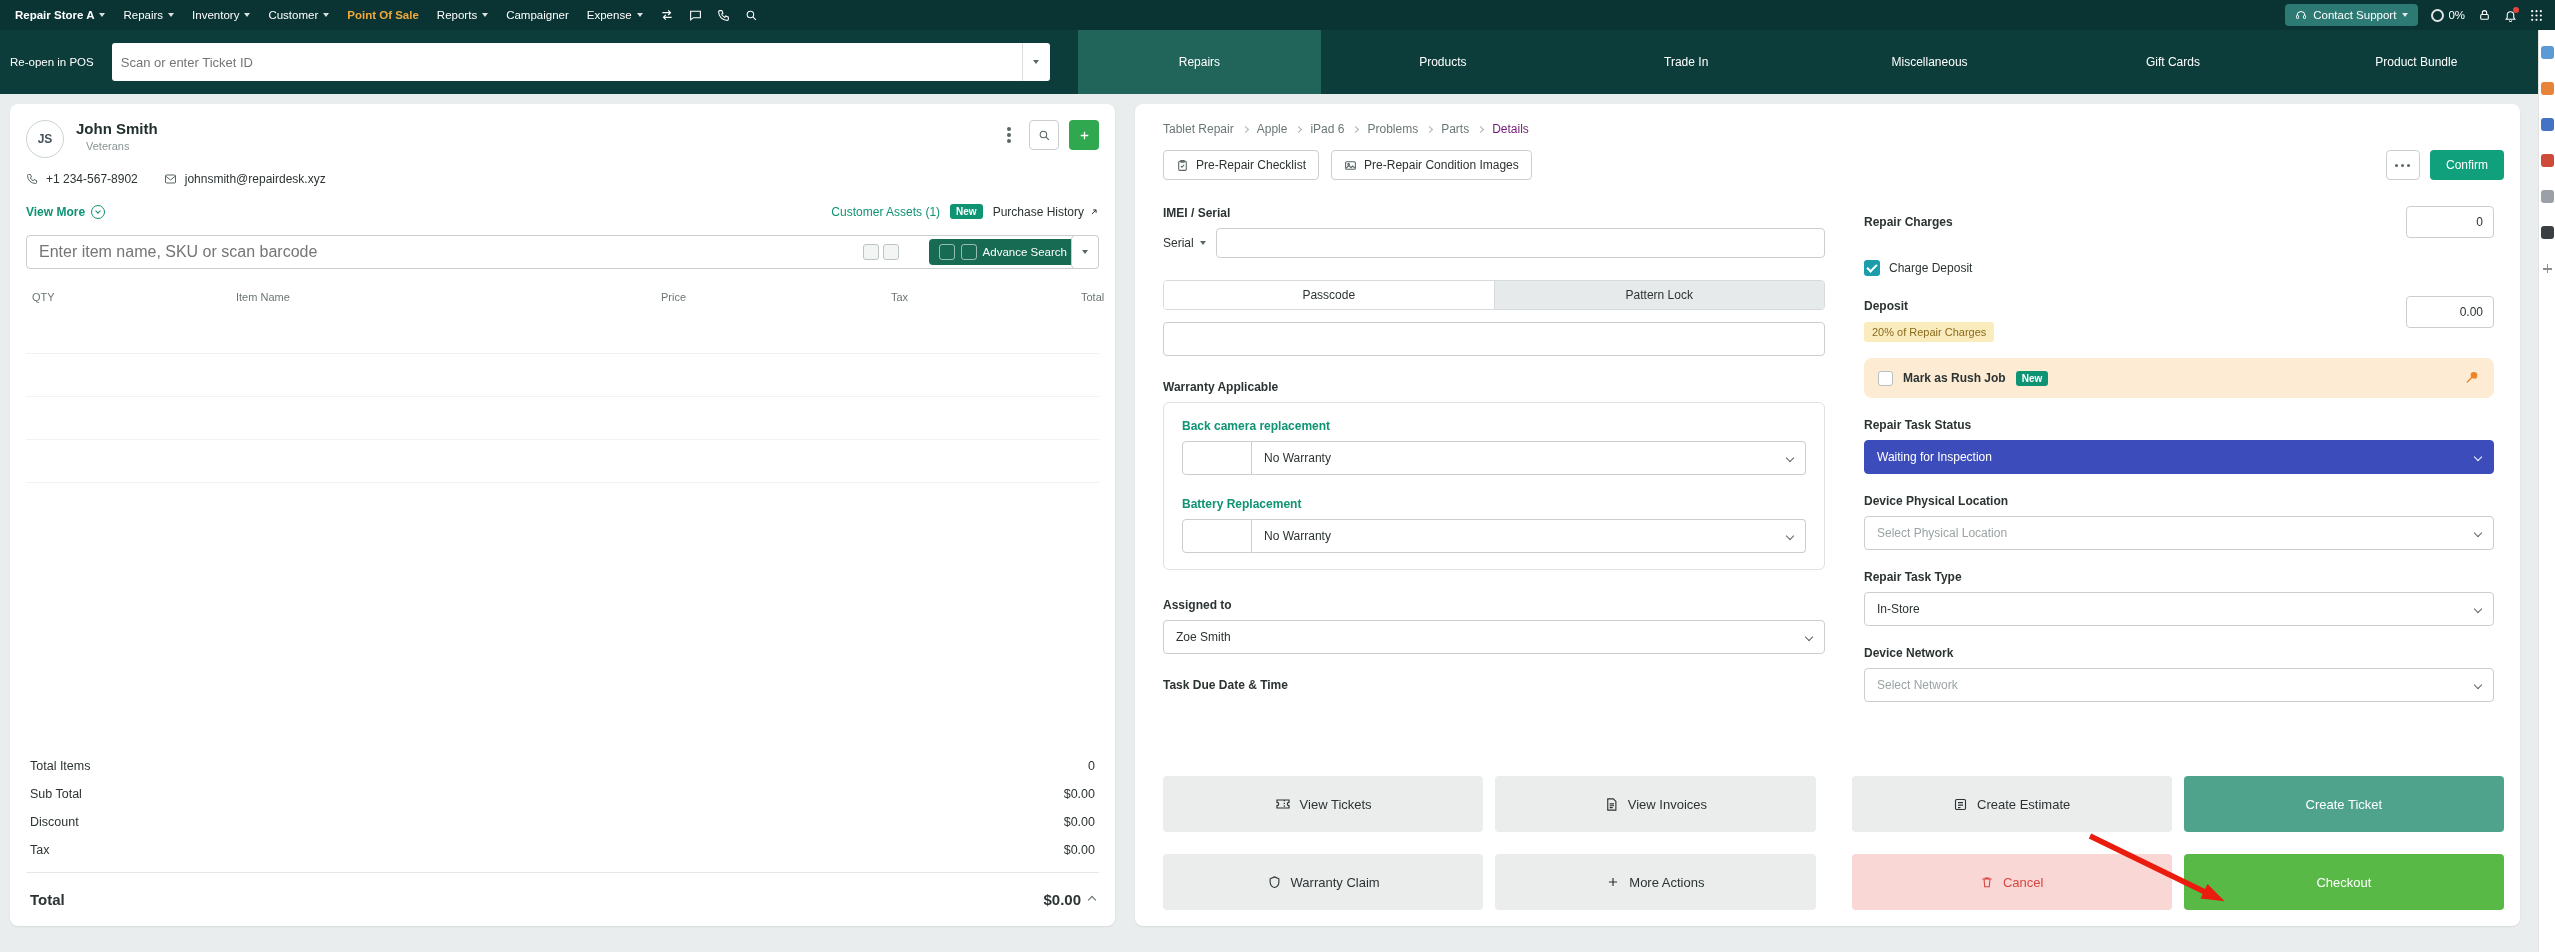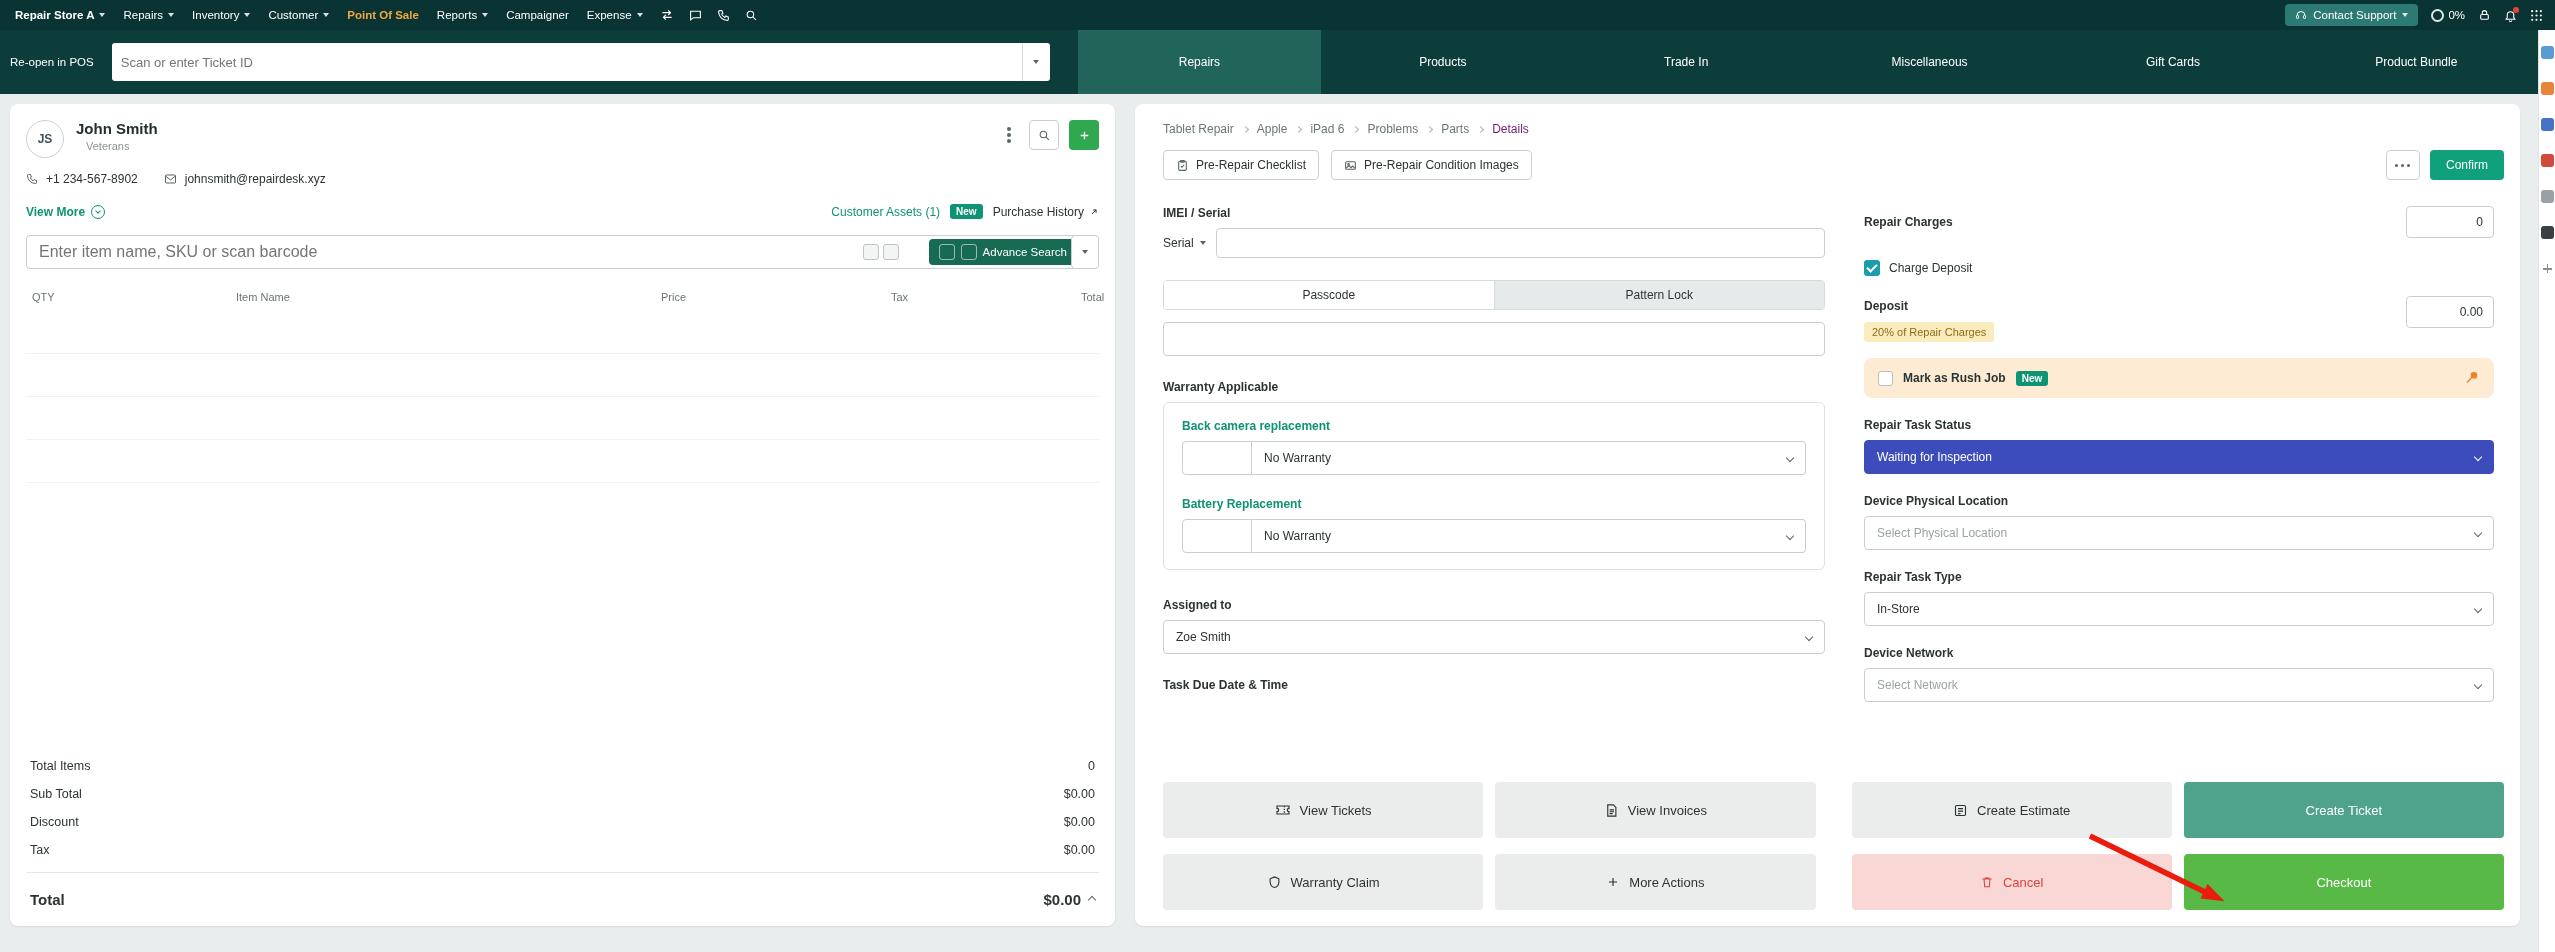--- a/index.html
+++ b/index.html
@@ -141,21 +141,21 @@
   .cb-empty{border:1px solid #b9c0c0;background:#fff;width:15px;height:15px}
   .deposit-row{display:flex;justify-content:space-between;align-items:flex-start;margin-top:20px}
   .badge-hint{background:#fbecbe;color:#8a6a1d;font-size:11px;padding:4px 8px;border-radius:3px;display:inline-block;margin-top:8px}
   .rush-banner{margin-top:16px;height:40px;background:#fdecd3;border-radius:8px;display:flex;align-items:center;gap:10px;padding:0 14px;font-size:12px}
   .rush-banner .flabel{font-size:12px}
   .pin{margin-left:auto;cursor:pointer}
 
   
   .actions{margin-top:18px}
   .act-row{display:flex;gap:12px}
-  .act-row + .act-row{margin-top:16px}
+  .act-row + .act-row{margin-top:22px}
   .act-btn{flex:1;height:56px;border:0;border-radius:4px;background:#ebeded;display:flex;align-items:center;justify-content:center;gap:9px;font-size:13px;color:#2c3333;cursor:pointer}
   .act-btn.gap-left{margin-left:24px}
   .act-primary{background:#4fa38c;color:#fff}
   .act-green{background:#58b947;color:#fff}
   .act-danger{background:#f8d7d5;color:#d9443f}
 
   
   .arrow-svg{position:absolute;left:2050px;top:815px;width:200px;height:105px;pointer-events:none;z-index:50}
 </style>
 </head>

